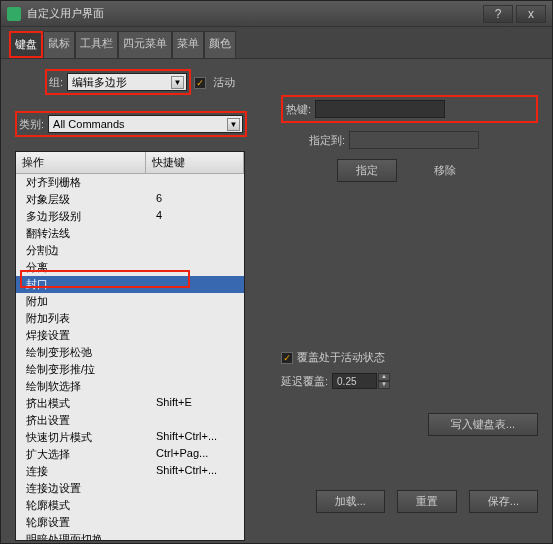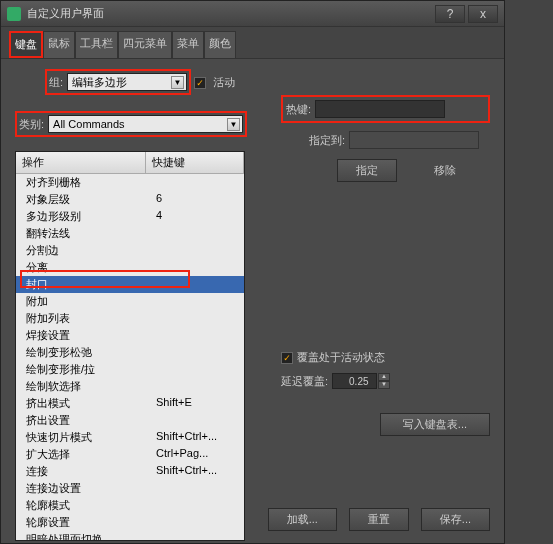--- a/index.html
+++ b/index.html
@@ -1,17 +1,17 @@
 <!DOCTYPE html>
 <html><head>
 <meta charset="utf-8">
 <style>
 * { box-sizing: border-box; margin: 0; padding: 0; }
 body { font-family: "Microsoft YaHei", sans-serif; font-size: 11px; background: #444; }
-.window { width: 505px; height: 544px; background: #4a4a4a; border: 1px solid #222; position: relative; }
+.window { width: 553px; height: 544px; background: #4a4a4a; border: 1px solid #222; position: relative; }
 .titlebar { height: 26px; background: linear-gradient(#5a5a5a,#424242); display: flex; align-items: center; padding: 0 6px; color: #ddd; border-bottom: 1px solid #333; }
 .titlebar .icon { width: 14px; height: 14px; background: #3a6; margin-right: 6px; border-radius: 2px; }
 .titlebar .title { flex: 1; }
 .titlebar .winbtn { width: 30px; height: 18px; background: linear-gradient(#555,#3a3a3a); margin-left: 3px; text-align: center; color: #ccc; line-height: 17px; font-size: 12px; border: 1px solid #333; }
 .tabs { display: flex; background: #444; border-bottom: 1px solid #333; padding: 4px 8px 0 8px; }
 .tab { padding: 4px 4px; color: #ccc; background: #545454; border: 1px solid #333; border-bottom: none; margin-right: 0; cursor: pointer; }
 .tab.active { background: #3a3a3a; color: #fff; }
 .hl-red { border: 2px solid #e21; }
 .body-area { padding: 10px 14px; color: #ccc; position: relative; height: calc(100% - 60px); }
 .row { display: flex; align-items: center; margin-bottom: 8px; }
@@ -25,23 +25,23 @@
 .list-body { flex: 1; overflow: hidden; background: #eaeaea; position: relative; }
 .list-row { display: flex; padding: 1px 0; }
 .list-row .cell { padding: 0 10px; color: #000; font-size: 11px; }
 .list-row.sel { background: #3868b0; }
 .list-row.sel .cell { color: #fff; }
 .col-act { width: 130px; }
 .col-key { flex: 1; }
 .right-panel { position: absolute; left: 280px; top: 10px; right: 14px; }
 .input-box { background: #333; border: 1px solid #222; height: 18px; width: 130px; }
 .btn { background: linear-gradient(#5b5b5b,#474747); border: 1px solid #2a2a2a; color: #ccc; padding: 3px 18px; cursor: pointer; font-size: 11px; }
-.bottom-btns { position: absolute; bottom: 10px; right: 14px; display: flex; gap: 12px; }
+.bottom-btns { position: absolute; bottom: 28px; right: 14px; display: flex; gap: 12px; }
 .spinner { display: inline-flex; align-items: center; }
-.spinner .val { background: #333; border: 1px solid #222; width: 45px; height: 16px; color: #ccc; padding: 0 16px; font-size: 10px; line-height: 15px; }
+.spinner .val { background: #333; border: 1px solid #222; width: 45px; height: 16px; color: #ccc; padding: 0 4px; font-size: 10px; line-height: 15px; }
 .spinner .arrows { display: flex; flex-direction: column; margin-left: 1px; }
 .spinner .arrows div { width: 12px; height: 8px; background: #555; border: 1px solid #333; font-size: 6px; line-height: 5px; text-align: center; color: #ccc; }
 </style>
 </head>
 <body>
 
 <div class="window">
   <div class="titlebar">
     <div class="icon"></div>
     <div class="title">自定义用户界面</div>

